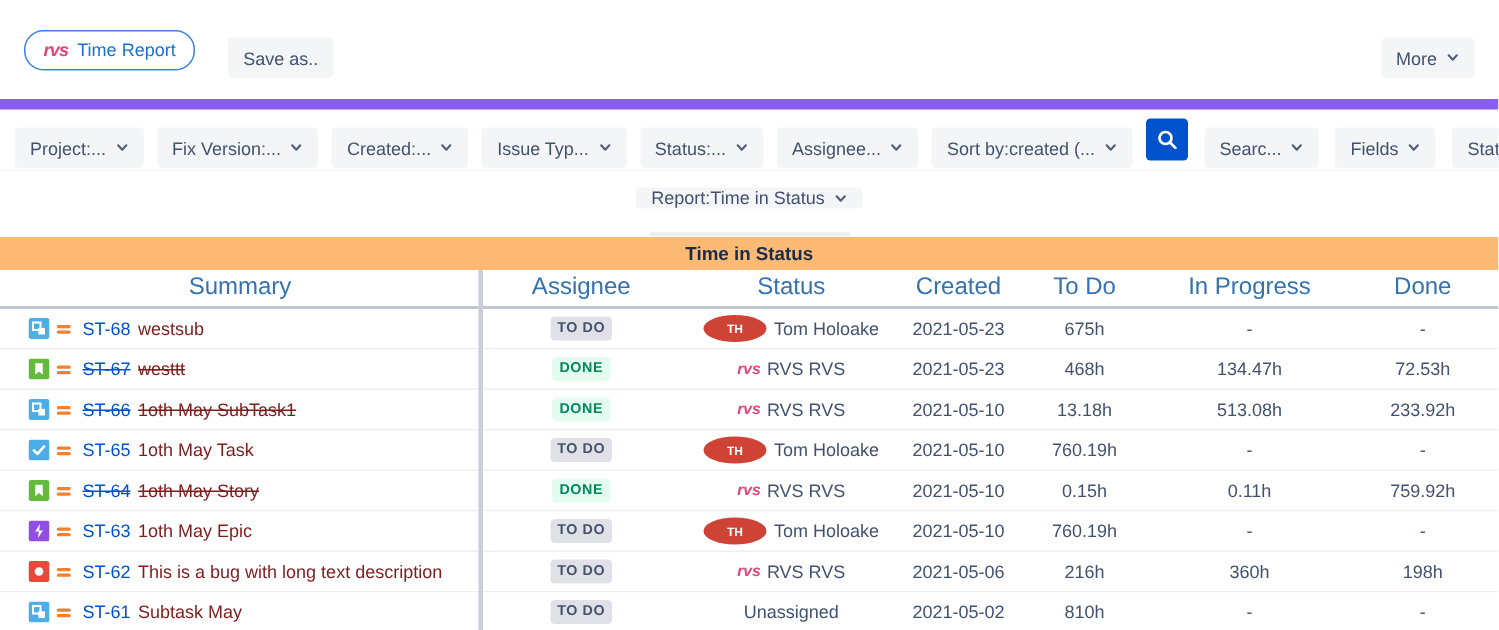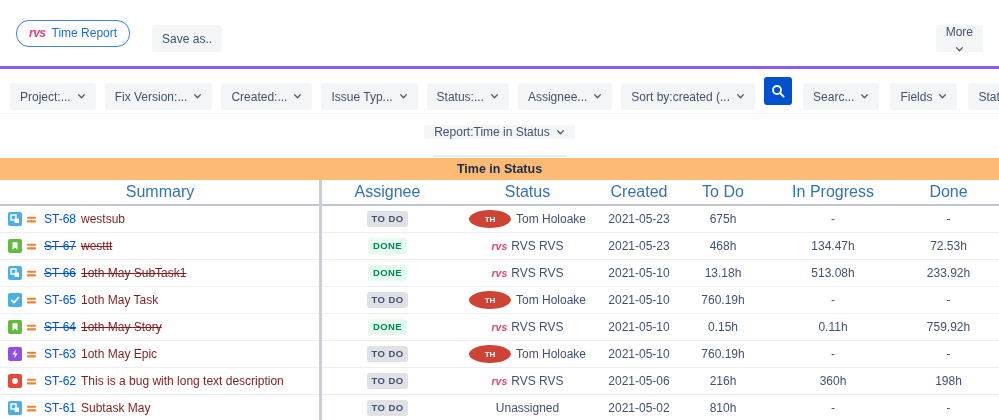--- a/index.html
+++ b/index.html
@@ -9,24 +9,24 @@
   html,body{width:999px;height:420px;}
   body{font-family:"Liberation Sans",sans-serif;background:#fff;color:#172B4D;overflow:hidden;font-size:12px;}
   button{font-family:inherit;cursor:pointer;background:none;border:none;}
 
   
   .topbar{display:flex;align-items:center;height:66px;padding:0 16px;gap:22px;}
   .btn{background:#F4F5F7;color:#42526E;border-radius:3px;height:27px;padding:0 10px;font-size:12px;display:inline-flex;align-items:center;gap:6px;white-space:nowrap;margin-top:11px;}
   .btn .chev,.chev{display:inline-flex;color:#505F79;}
   .btn-outline{background:#fff;border:1.5px solid #3C82DE;color:#1A6FD4;border-radius:13px;height:27px;padding:0 12px;font-size:12px;display:inline-flex;align-items:center;gap:6px;}
   .rvs-logo{color:var(--rvs-pink,#E0457B);font-weight:bold;font-style:italic;font-size:12px;letter-spacing:-0.5px;}
-  .more{margin-left:auto;flex-direction:column;}
+  .more{margin-left:auto;}
 
   
-  .filterbar{display:flex;align-items:center;height:48px;padding:0 10px;gap:9px;border-top:3px solid #8b5cf6;border-bottom:1px solid #F4F5F7;}
+  .filterbar{display:flex;align-items:center;height:48px;padding:0 10px;gap:9px;border-top:7px solid #8b5cf6;border-bottom:1px solid #F4F5F7;}
   #filter-dropdowns{display:flex;align-items:center;gap:9px;}
   .right-group{margin-left:auto;display:flex;align-items:center;gap:11px;}
   .search-btn{width:28px;height:28px;border-radius:3px;background:var(--accent-blue,#0052CC);display:inline-flex;align-items:center;justify-content:center;flex:none;}
 
   
   .reportbar{display:flex;align-items:center;height:44px;padding:0 12px;gap:16px;flex-direction:column;}
   .view-group{display:flex;align-items:center;border:1px solid #EBECF0;border-radius:3px;overflow:hidden;}
   .view-btn{width:33px;height:27px;display:inline-flex;align-items:center;justify-content:center;background:#fff;}
   .view-btn.active{background:#E9F2FF;}
   .count{color:#42526E;margin-left:auto;white-space:nowrap;}
@@ -37,21 +37,21 @@
   .page.ellipsis{cursor:default;}
 
   
   .table-wrap{position:relative;}
   .table-title{height:22px;background:#fdba74;display:flex;align-items:center;justify-content:center;font-weight:bold;font-size:12.5px;color:#172B4D;}
   .thead{display:grid;grid-template-columns:var(--cols);height:26px;border-bottom:2px solid #C1C7D0;background:#fff;}
   .th{display:flex;align-items:center;justify-content:center;color:var(--header-link-blue,#3572B0);font-size:16px;cursor:pointer;}
   .col-divider{position:absolute;left:319px;top:22px;bottom:0;width:3px;background:#C9CED7;z-index:2;}
   .trow{display:grid;grid-template-columns:var(--cols);height:27px;border-bottom:1px solid #EDEEF2;background:#fff;}
   .cell{display:flex;align-items:center;justify-content:center;color:#42526E;font-size:12px;overflow:hidden;white-space:nowrap;}
-  .c-summary{justify-content:flex-start;padding-left:8px;gap:3px;}
+  .c-summary{justify-content:flex-start;padding-left:19px;gap:3px;}
   .issue-key{color:var(--accent-blue,#0052CC);text-decoration:none;margin-left:3px;}
   .issue-summary{color:#7f1d1d;margin-left:2px;}
   .resolved{text-decoration:line-through;}
   .icon,.type-slot,.prio-slot{display:inline-flex;align-items:center;justify-content:center;flex:none;}
   .badge{font-size:9.5px;font-weight:bold;padding:3px 5px;border-radius:3px;letter-spacing:.4px;line-height:1;}
   .badge.todo{background:var(--todo-badge-bg,#DFE1E6);color:var(--todo-badge-text,#42526E);}
   .badge.done{background:var(--done-badge-bg,#E3FCEF);color:var(--done-badge-text,#00875A);}
   .avatar-initials{width:42px;height:18px;border-radius:50%;background:var(--avatar-red,#CF4336);color:#fff;font-size:8px;font-weight:bold;display:inline-flex;align-items:center;justify-content:center;margin-right:5px;flex:none;font-style:normal;}
   .avatar-rvs{color:var(--rvs-pink,#E0457B);font-weight:bold;font-style:italic;font-size:10.5px;margin-right:4px;flex:none;}
 </style>

